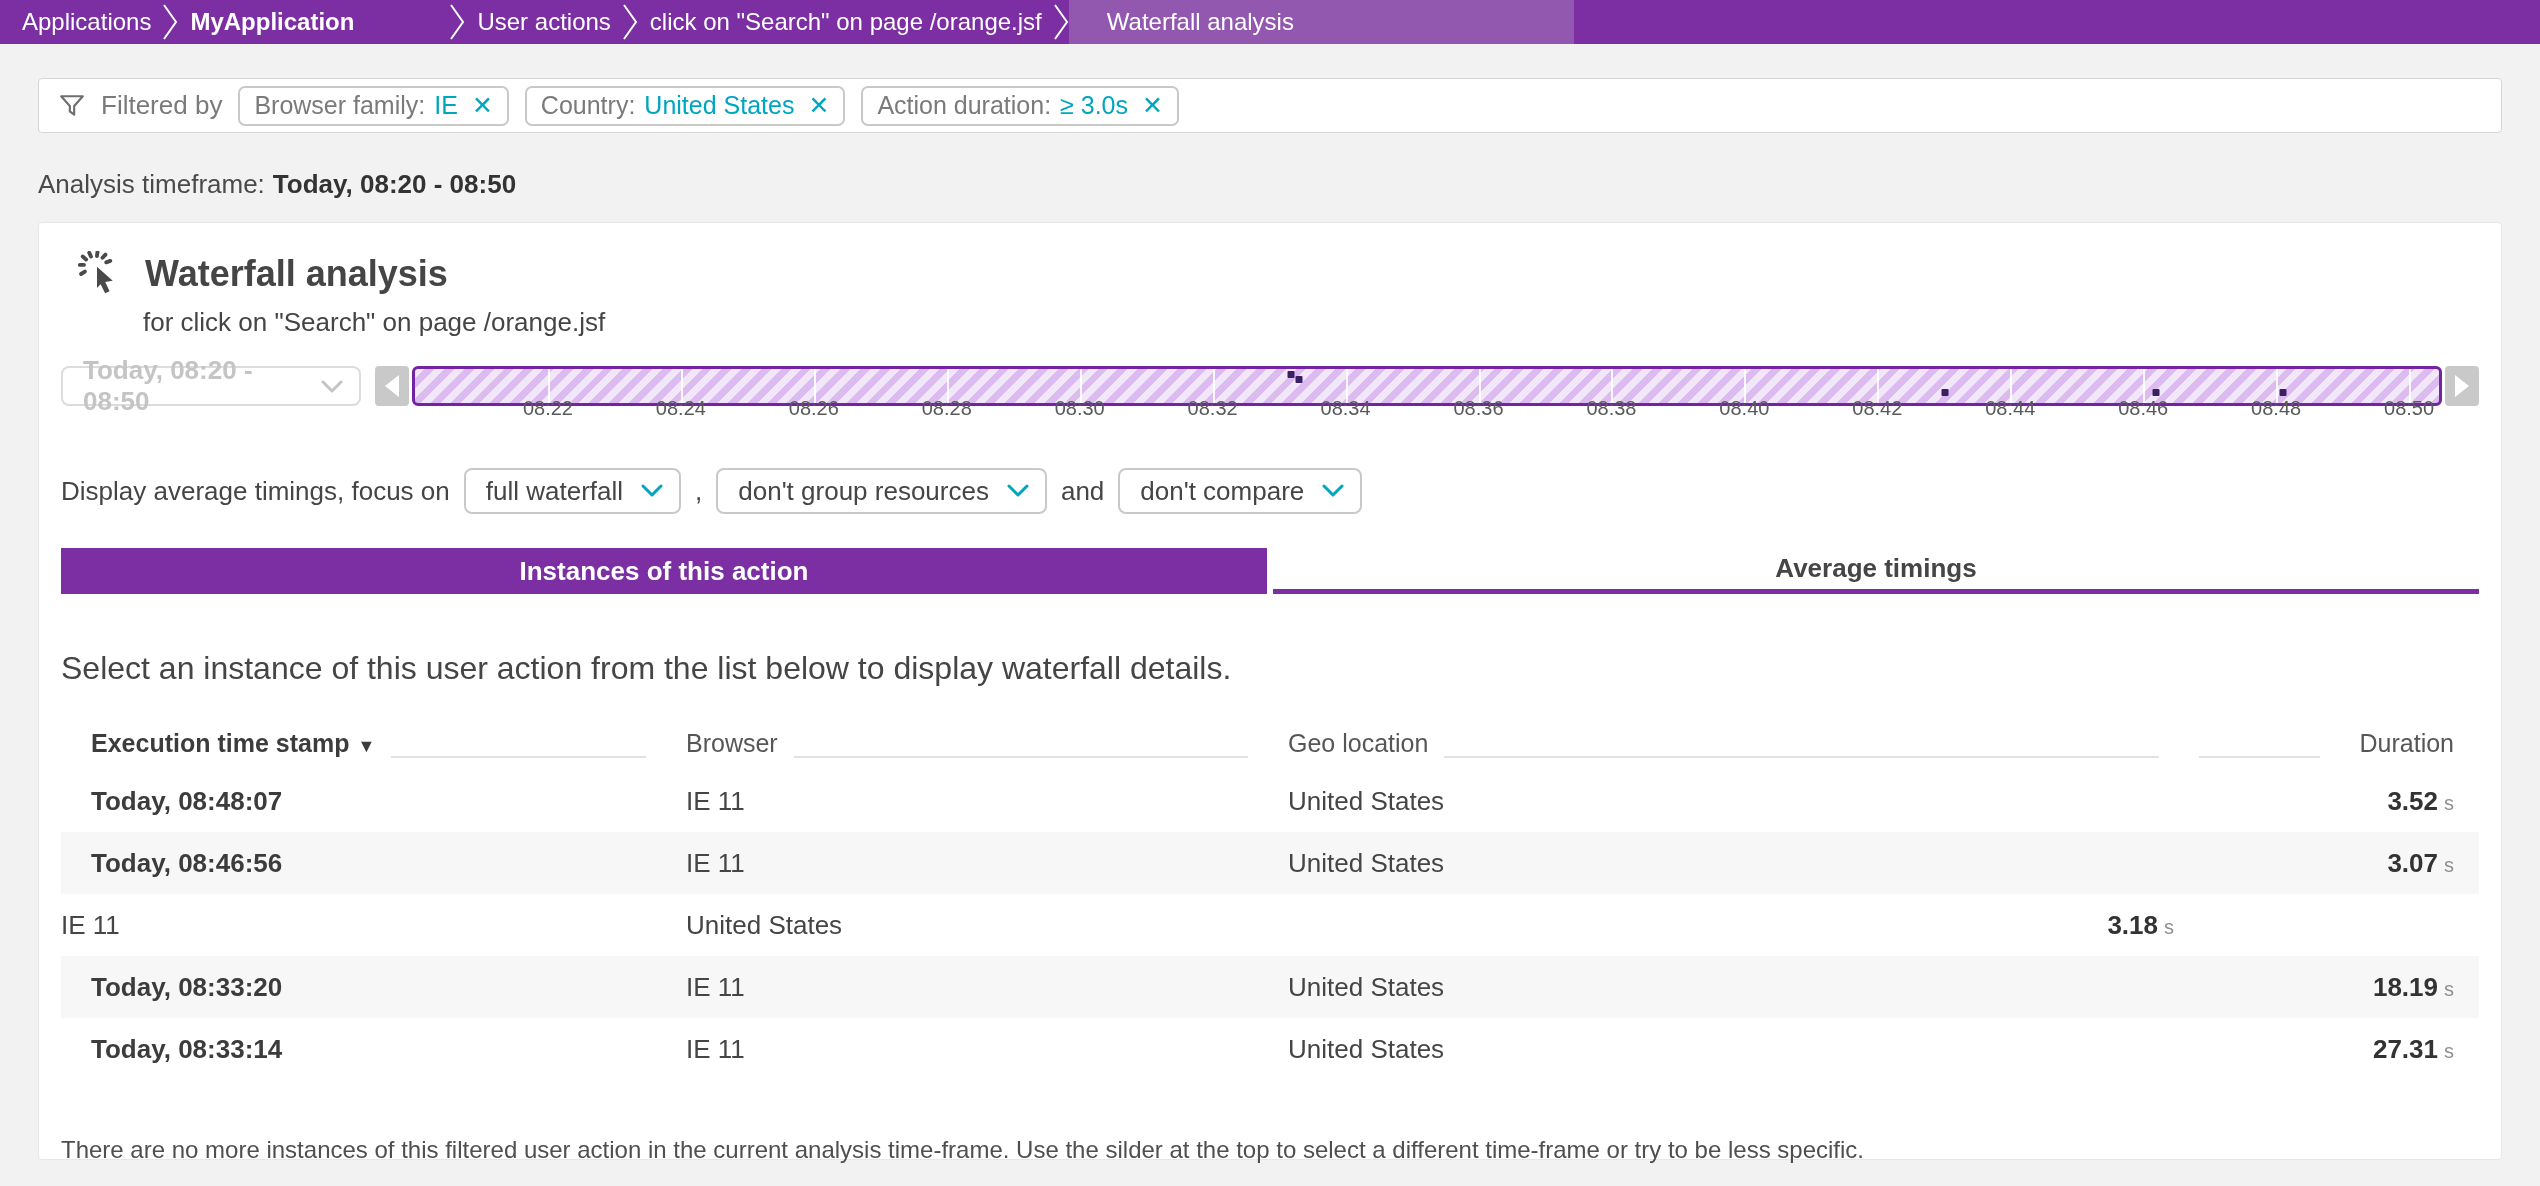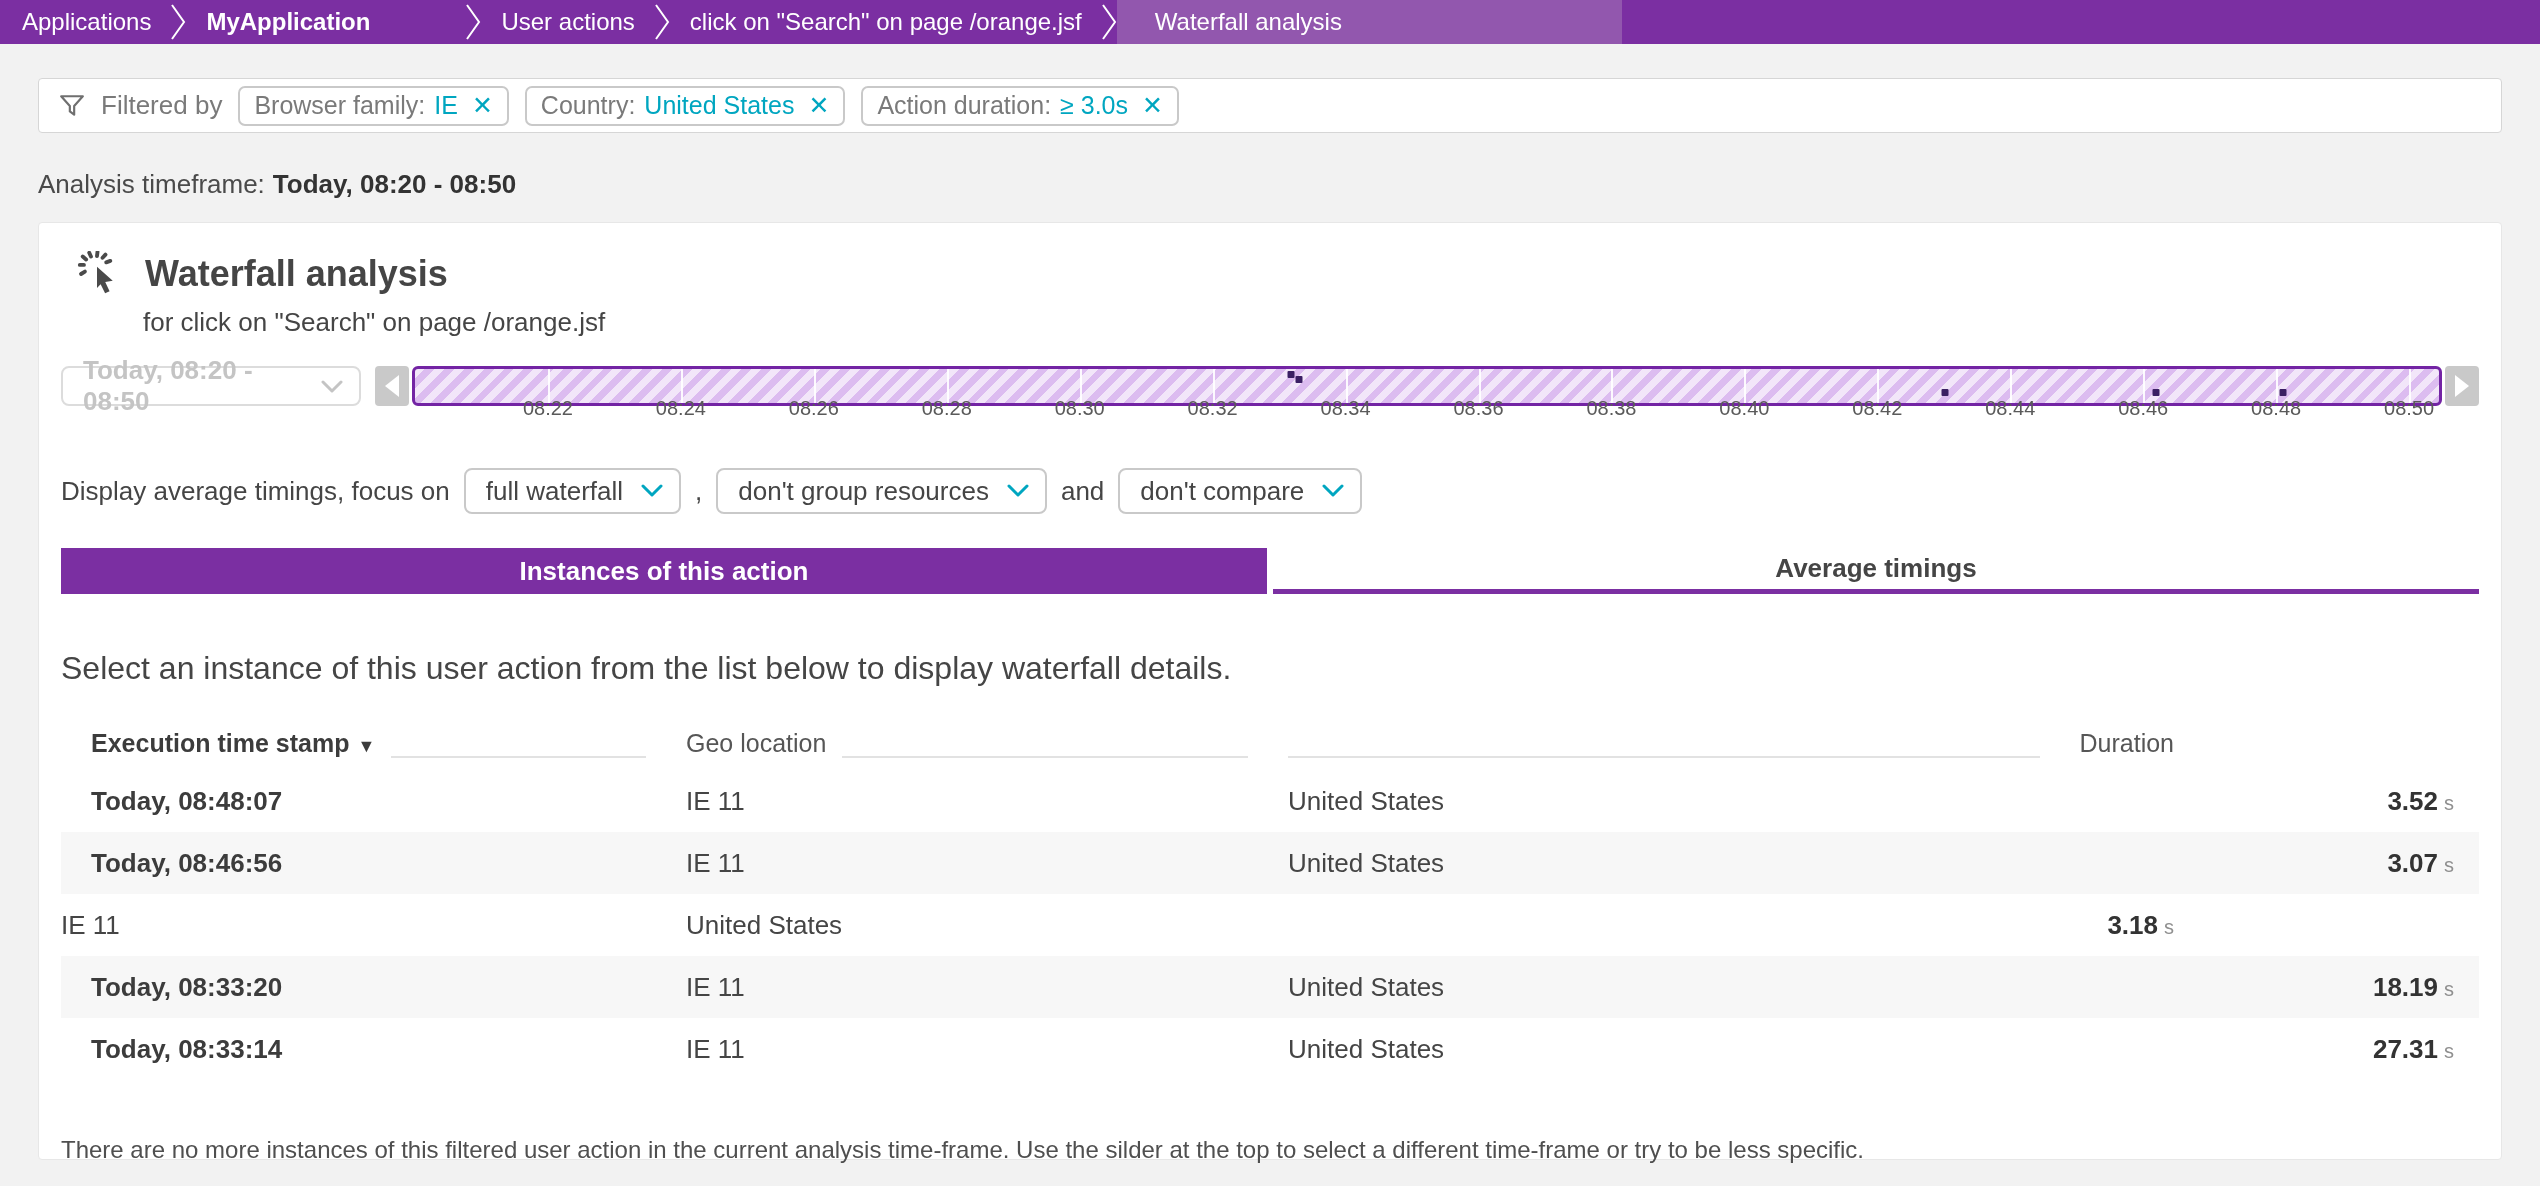--- a/index.html
+++ b/index.html
@@ -9,21 +9,21 @@
     --border:#cccccc; --leader:#e2e2e2; --rowalt:#f7f7f7; --page:#f2f2f2;
   }
   *{box-sizing:border-box}
   html,body{margin:0;padding:0}
   body{
     width:2540px;height:1186px;overflow:hidden;background:var(--page);
     font-family:"Liberation Sans","DejaVu Sans",sans-serif;color:var(--text);
   }
   
   .crumbbar{height:44px;background:var(--purple);display:flex;align-items:stretch;color:#fff;font-size:24px}
-  .crumb{display:flex;align-items:center;padding:0 20px;cursor:pointer;white-space:nowrap}
+  .crumb{display:flex;align-items:center;padding:0 12px;cursor:pointer;white-space:nowrap}
   .crumb.first{padding-left:22px}
   .crumb.bold{font-weight:bold;padding-right:96px}
   .crumb.current{background:var(--purple-light);padding:0 280px 0 38px}
   .crumb-sep{display:flex;align-items:center}
   
   .filterbar{margin:34px 38px 0;height:55px;background:#fff;border:1px solid #d6d6d6;border-radius:4px;
     display:flex;align-items:center;padding:0 20px;gap:16px}
   .filterbar .flabel{color:var(--gray);font-size:26px}
   .chip{display:flex;align-items:center;height:40px;border:2px solid #c9c9c9;border-radius:7px;padding:0 14px;
     font-size:25px;color:var(--gray);background:#fff;gap:9px;cursor:pointer;white-space:nowrap}
@@ -249,20 +249,24 @@
 
   <div class="hint">Select an instance of this user action from the list below to display waterfall details.</div>
 
   <div class="thead">
     <div class="hcell c1">
       <span>Execution time stamp</span>
       <span class="sort">▼</span>
       <span class="leader"></span>
     </div>
     <div class="hcell">
+      <span>Browser</span>
+      <span class="leader"></span>
+    </div>
+    <div class="hcell">
       <span>Geo location</span>
       <span class="leader"></span>
     </div>
     <div class="hcell c4">
       <span class="leader"></span>
       <span>Duration</span>
     </div>
   </div>
 
   <div class="tbody">

